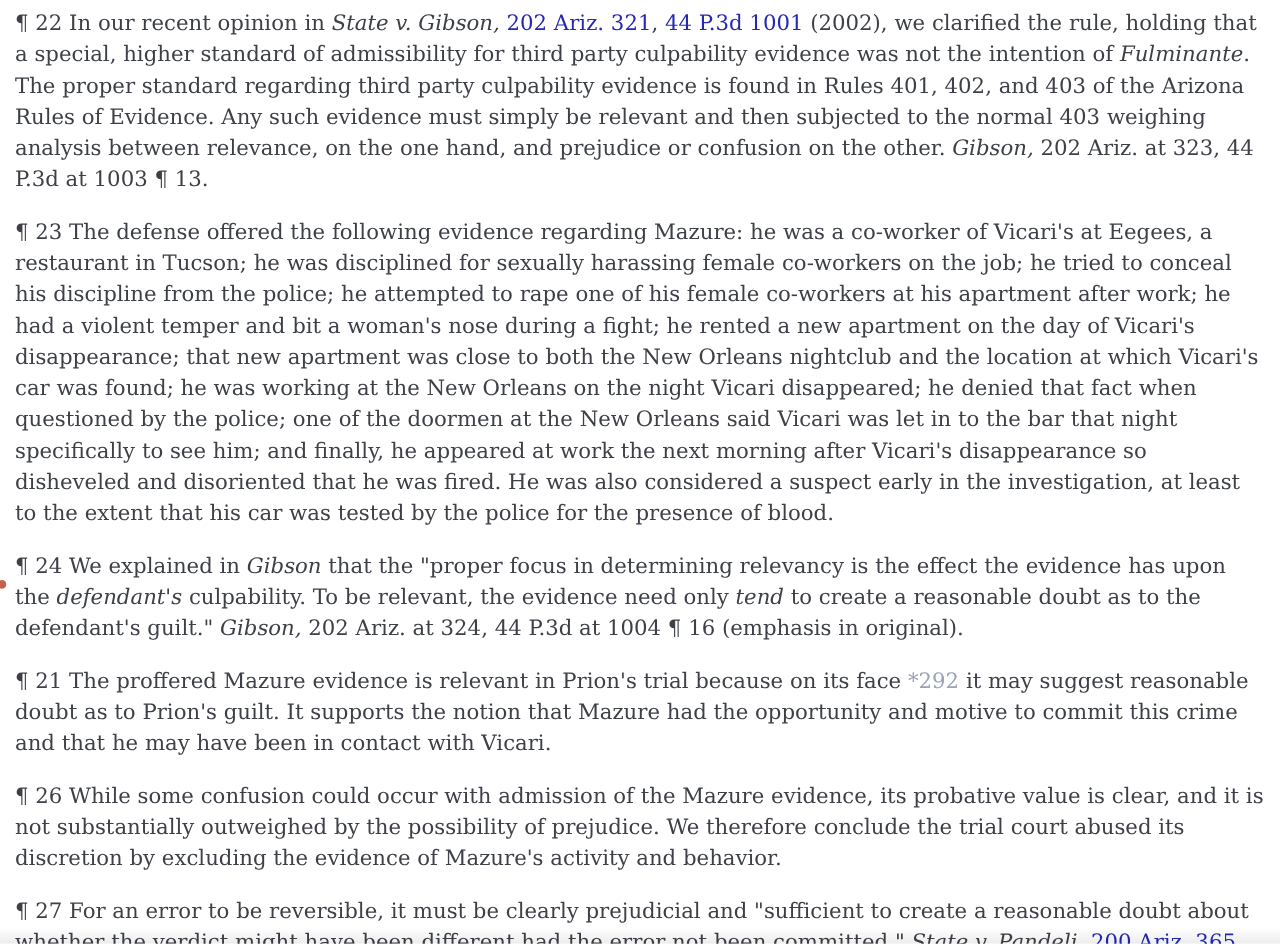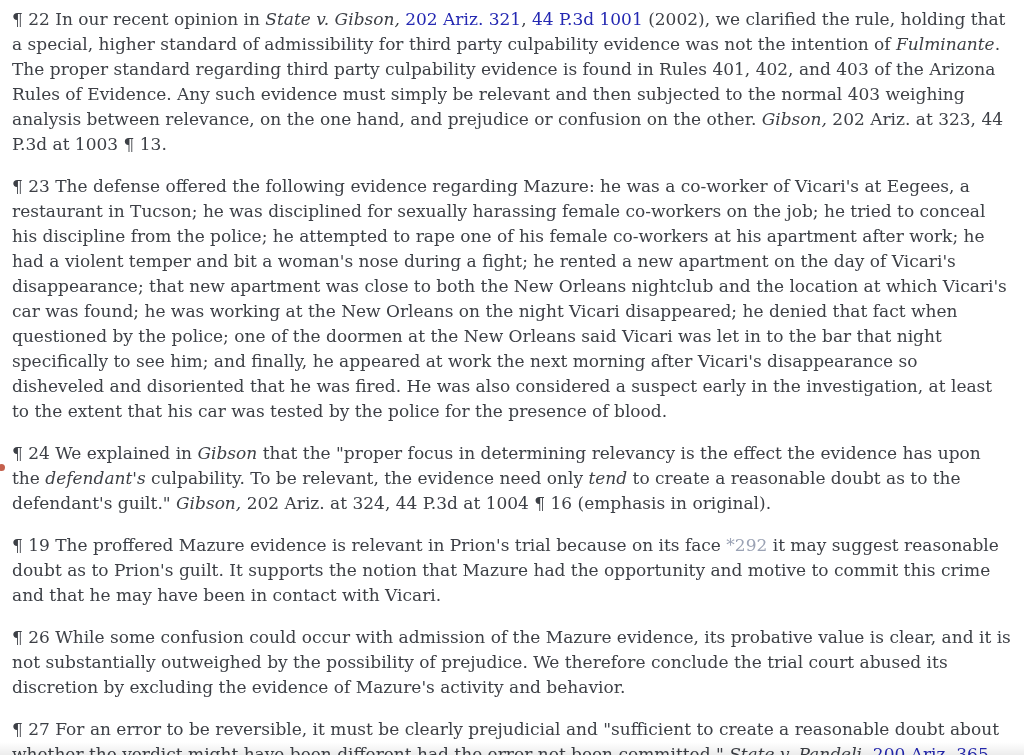--- a/index.html
+++ b/index.html
@@ -57,21 +57,21 @@
 <main class="opinion-body">
 
   <span class="margin-marker"></span>
 
   <p class="para"><span>¶ 22 In our recent opinion in </span><span class="it">State v. Gibson,</span><span> </span><a class="lnk">202 Ariz. 321</a><span>, </span><a class="lnk">44 P.3d 1001</a><span> (2002), we clarified the rule, holding that a special, higher standard of admissibility for third party culpability evidence was not the intention of </span><span class="it">Fulminante</span><span>. The proper standard regarding third party culpability evidence is found in Rules 401, 402, and 403 of the Arizona Rules of Evidence. Any such evidence must simply be relevant and then subjected to the normal 403 weighing analysis between relevance, on the one hand, and prejudice or confusion on the other. </span><span class="it">Gibson,</span><span> 202 Ariz. at 323, 44 P.3d at 1003 ¶ 13.</span></p>
 
   <p class="para"><span>¶ 23 The defense offered the following evidence regarding Mazure: he was a co-worker of Vicari's at Eegees, a restaurant in Tucson; he was disciplined for sexually harassing female co-workers on the job; he tried to conceal his discipline from the police; he attempted to rape one of his female co-workers at his apartment after work; he had a violent temper and bit a woman's nose during a fight; he rented a new apartment on the day of Vicari's disappearance; that new apartment was close to both the New Orleans nightclub and the location at which Vicari's car was found; he was working at the New Orleans on the night Vicari disappeared; he denied that fact when questioned by the police; one of the doormen at the New Orleans said Vicari was let in to the bar that night specifically to see him; and finally, he appeared at work the next morning after Vicari's disappearance so disheveled and disoriented that he was fired. He was also considered a suspect early in the investigation, at least to the extent that his car was tested by the police for the presence of blood.</span></p>
 
   <p class="para"><span>¶ 24 We explained in </span><span class="it">Gibson</span><span> that the "proper focus in determining relevancy is the effect the evidence has upon the </span><span class="it">defendant's</span><span> culpability. To be relevant, the evidence need only </span><span class="it">tend</span><span> to create a reasonable doubt as to the defendant's guilt." </span><span class="it">Gibson,</span><span> 202 Ariz. at 324, 44 P.3d at 1004 ¶ 16 (emphasis in original).</span></p>
 
-  <p class="para"><span>¶ 19 The proffered Mazure evidence is relevant in Prion's trial because on its face </span><span class="star">*292</span><span> it may suggest reasonable doubt as to Prion's guilt. It supports the notion that Mazure had the opportunity and motive to commit this crime and that he may have been in contact with Vicari.</span></p>
+  <p class="para"><span>¶ 21 The proffered Mazure evidence is relevant in Prion's trial because on its face </span><span class="star">*292</span><span> it may suggest reasonable doubt as to Prion's guilt. It supports the notion that Mazure had the opportunity and motive to commit this crime and that he may have been in contact with Vicari.</span></p>
 
   <p class="para"><span>¶ 26 While some confusion could occur with admission of the Mazure evidence, its probative value is clear, and it is not substantially outweighed by the possibility of prejudice. We therefore conclude the trial court abused its discretion by excluding the evidence of Mazure's activity and behavior.</span></p>
 
   <p class="para"><span>¶ 27 For an error to be reversible, it must be clearly prejudicial and "sufficient to create a reasonable doubt about whether the verdict might have been different had the error not been committed." </span><span class="it">State v. Pandeli,</span><span> </span><a class="lnk">200 Ariz. 365</a><span>, 372, </span></p>
 
   <div class="page-bottom-edge"></div>
 
 </main>
 
 </body></html>

